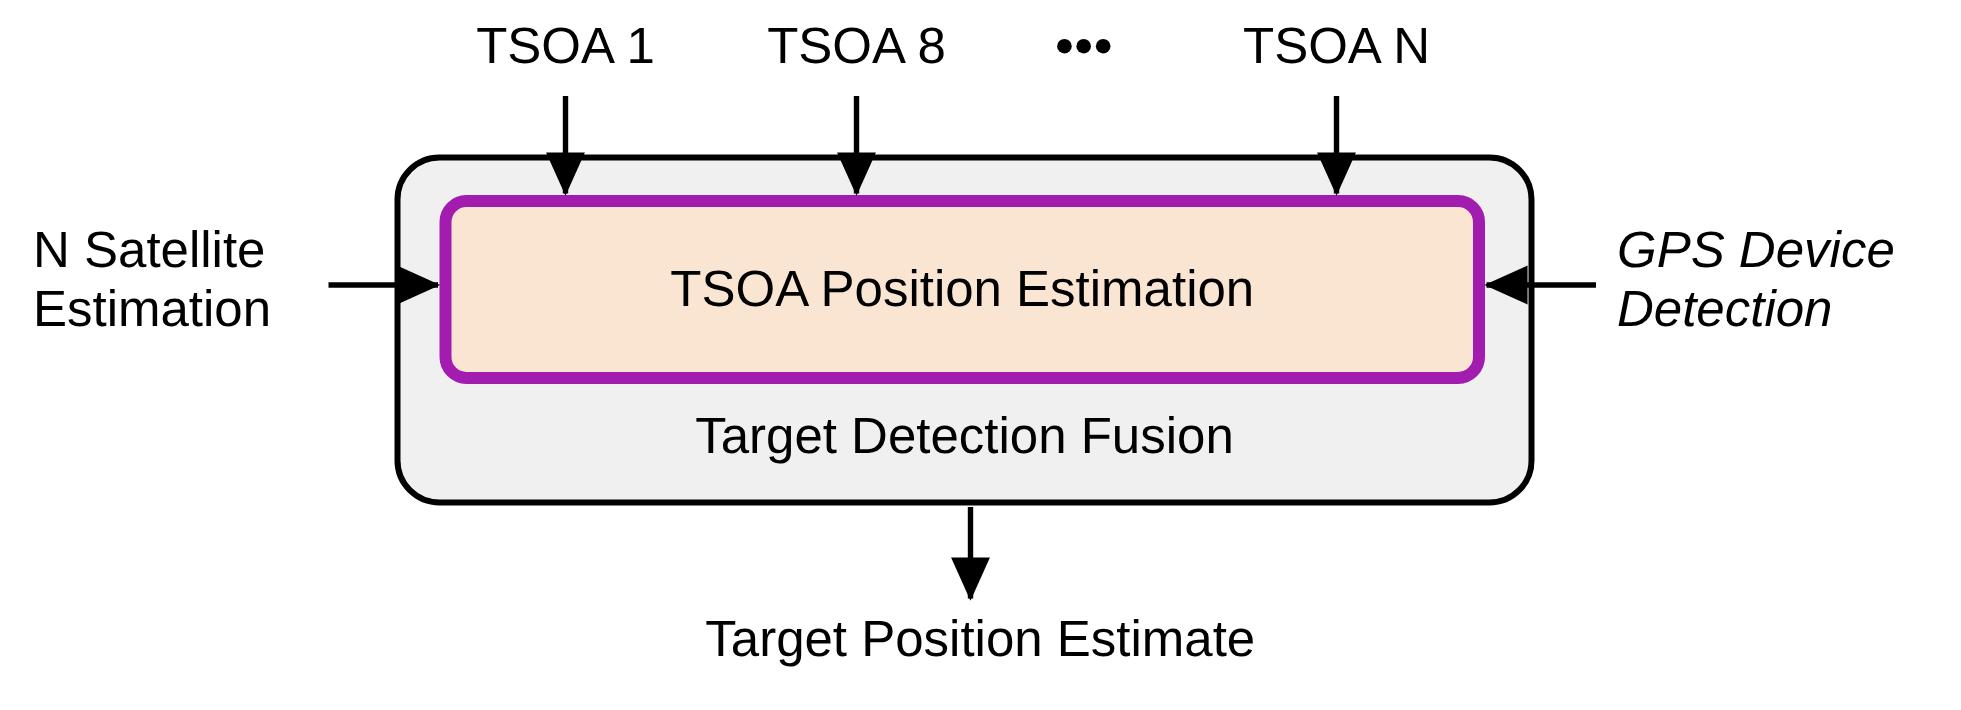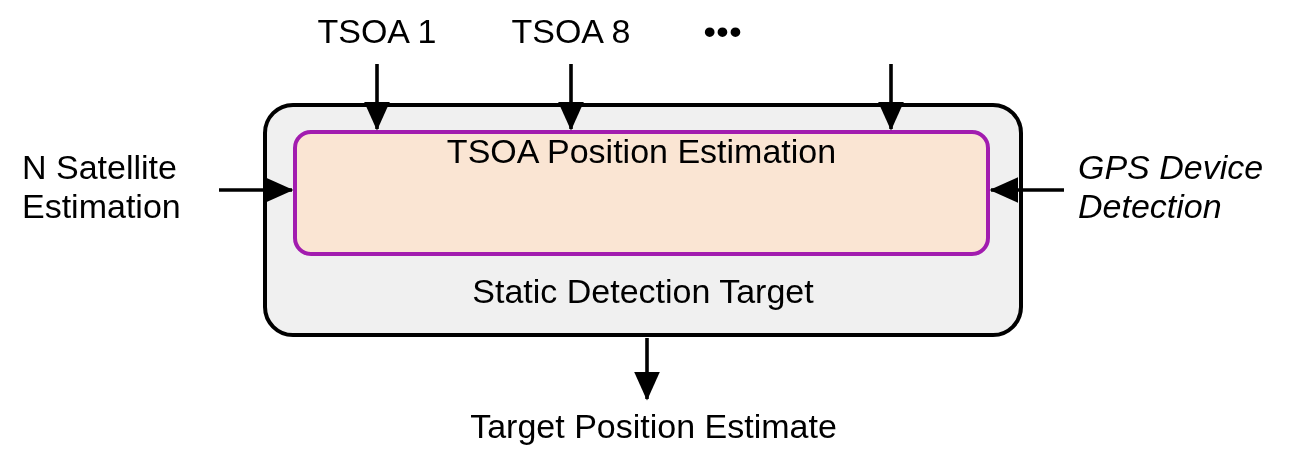--- a/index.html
+++ b/index.html
@@ -32,23 +32,24 @@
     border-radius: 30px;
   }
   .inner-box {
     position: absolute;
     left: 293px;
     top: 130px;
     width: 697px;
     height: 126px;
     box-sizing: border-box;
     background: #FAE5D3;
-    border: 4px solid #a21caf;
+    border: 8px solid #a21caf;
     border-radius: 18px;
     display: flex;
+    align-items: center;
     justify-content: center;
   }
   .inner-label {
     font-size: 34px;
     line-height: 1;
     color: #000000;
     white-space: nowrap;
   }
   .outer-label {
     position: absolute;
@@ -128,38 +129,39 @@
 <body>
 
 <div id="canvas">
 
   <div class="top-label" style="left:377px; top:14px;">TSOA 1</div>
 
   <div class="top-label" style="left:571px; top:14px;">TSOA 8</div>
 
   <div class="ellipsis-label" style="left:723px; top:14px;">•••</div>
 
+  <div class="top-label" style="left:891px; top:14px;">TSOA N</div>
 
   <div class="side-label left">
     <span class="line">N Satellite</span>
     <span class="line">Estimation</span>
   </div>
 
   <div class="side-label right">
     <span class="line">GPS Device</span>
     <span class="line">Detection</span>
   </div>
 
   <div class="outer-box"></div>
 
   <div class="inner-box">
     <span class="inner-label">TSOA Position Estimation</span>
   </div>
 
-  <div class="outer-label">Static Detection Target</div>
+  <div class="outer-label">Target Detection Fusion</div>
 
   <div class="bottom-label">Target Position Estimate</div>
 
   <svg id="arrows" viewBox="0 0 1307 473">
     <defs>
       <marker id="arrowhead" markerWidth="9" markerHeight="9" refX="7.6" refY="4" orient="auto" markerUnits="strokeWidth">
         <path d="M0,0.4 L8,4 L0,7.6 z" fill="#000000"></path>
       </marker>
     </defs>
 

